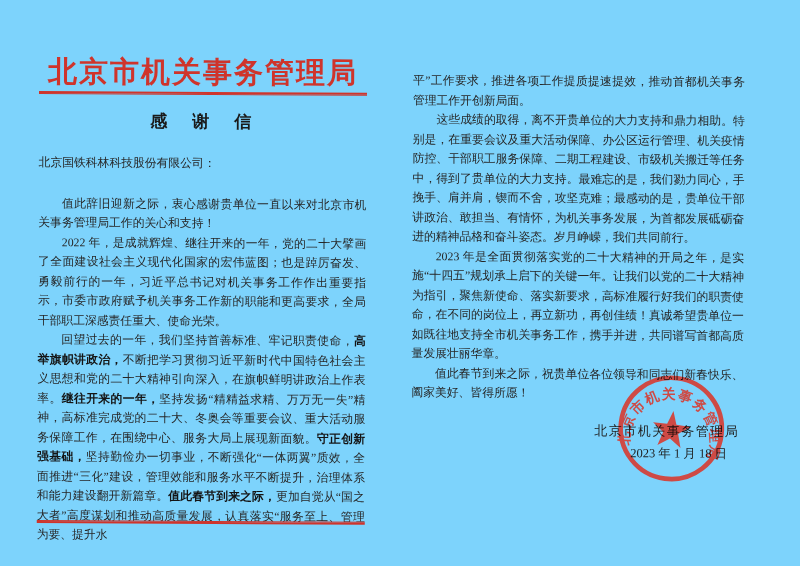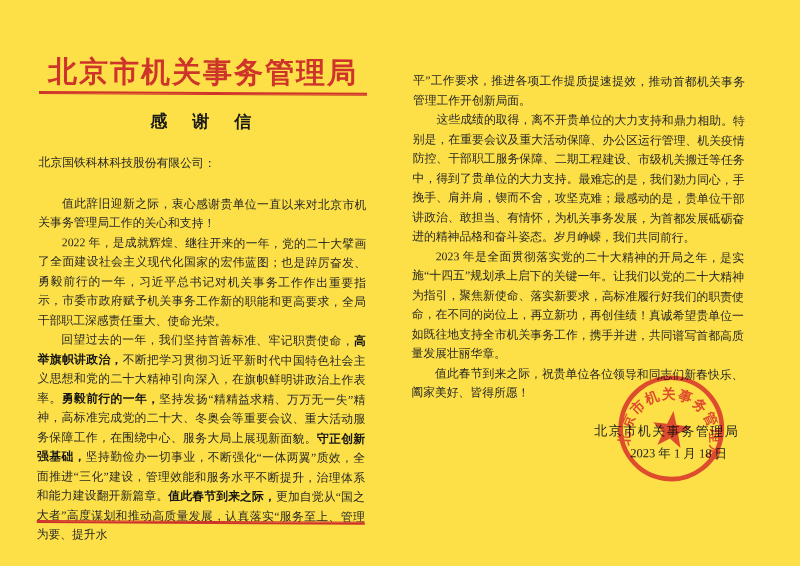--- a/index.html
+++ b/index.html
@@ -6,21 +6,21 @@
     --red:#cf342b;
     --seal-red:#da362b;
     --ink:#262626;
   }
   *{margin:0;padding:0;box-sizing:border-box;}
   html,body{background:#f3f2ef;}
   body{font-family:"Liberation Serif", serif;}
   .sheet{
     position:relative;
     width:800px;height:566px;
-    background:#fde047;
+    background:#7dd3fc;
     overflow:hidden;
     margin:0 auto;
   }
   .sheet-inner{
     position:absolute;inset:0;
     transform:rotate(0.3deg);
     transform-origin:50% 50%;
   }
   
   .page-left{
@@ -108,21 +108,21 @@
       <div class="org-header">北京市机关事务管理局</div>
       <div class="header-rule"></div>
 
       <div class="letter-title">感　谢　信</div>
 
       <div class="salutation">北京国铁科林科技股份有限公司：</div>
 
       <div class="body-text">
         <p>值此辞旧迎新之际，衷心感谢贵单位一直以来对北京市机关事务管理局工作的关心和支持！</p>
         <p>2022 年，是成就辉煌、继往开来的一年，党的二十大擘画了全面建设社会主义现代化国家的宏伟蓝图；也是踔厉奋发、勇毅前行的一年，习近平总书记对机关事务工作作出重要指示，市委市政府赋予机关事务工作新的职能和更高要求，全局干部职工深感责任重大、使命光荣。</p>
-        <p><span>回望过去的一年，我们坚持首善标准、牢记职责使命，</span><b>高举旗帜讲政治，</b><span>不断把学习贯彻习近平新时代中国特色社会主义思想和党的二十大精神引向深入，在旗帜鲜明讲政治上作表率。</span><b>勇毅前行的一年，</b><span>坚持发扬“精精益求精、万万无一失”精神，高标准完成党的二十大、冬奥会等重要会议、重大活动服务保障工作，在围绕中心、服务大局上展现新面貌。</span><b>守正创新强基础，</b><span>坚持勤俭办一切事业，不断强化“一体两翼”质效，全面推进“三化”建设，管理效能和服务水平不断提升，治理体系和能力建设翻开新篇章。</span><b>值此春节到来之际，</b><span>更加自觉从“国之大者”高度谋划和推动高质量发展，认真落实“服务至上、管理为要、提升水</span></p>
+        <p><span>回望过去的一年，我们坚持首善标准、牢记职责使命，</span><b>高举旗帜讲政治，</b><span>不断把学习贯彻习近平新时代中国特色社会主义思想和党的二十大精神引向深入，在旗帜鲜明讲政治上作表率。</span><b>继往开来的一年，</b><span>坚持发扬“精精益求精、万万无一失”精神，高标准完成党的二十大、冬奥会等重要会议、重大活动服务保障工作，在围绕中心、服务大局上展现新面貌。</span><b>守正创新强基础，</b><span>坚持勤俭办一切事业，不断强化“一体两翼”质效，全面推进“三化”建设，管理效能和服务水平不断提升，治理体系和能力建设翻开新篇章。</span><b>值此春节到来之际，</b><span>更加自觉从“国之大者”高度谋划和推动高质量发展，认真落实“服务至上、管理为要、提升水</span></p>
       </div>
     </div>
 
     <div class="footer-rule"></div>
 
     <div class="page-right">
       <div class="body-text">
         <p class="no-indent">平”工作要求，推进各项工作提质提速提效，推动首都机关事务管理工作开创新局面。</p>
         <p>这些成绩的取得，离不开贵单位的大力支持和鼎力相助。特别是，在重要会议及重大活动保障、办公区运行管理、机关疫情防控、干部职工服务保障、二期工程建设、市级机关搬迁等任务中，得到了贵单位的大力支持。最难忘的是，我们勠力同心，手挽手、肩并肩，锲而不舍，攻坚克难；最感动的是，贵单位干部讲政治、敢担当、有情怀，为机关事务发展，为首都发展砥砺奋进的精神品格和奋斗姿态。岁月峥嵘，我们共同前行。</p>
         <p>2023 年是全面贯彻落实党的二十大精神的开局之年，是实施“十四五”规划承上启下的关键一年。让我们以党的二十大精神为指引，聚焦新使命、落实新要求，高标准履行好我们的职责使命，在不同的岗位上，再立新功，再创佳绩！真诚希望贵单位一如既往地支持全市机关事务工作，携手并进，共同谱写首都高质量发展壮丽华章。</p>

